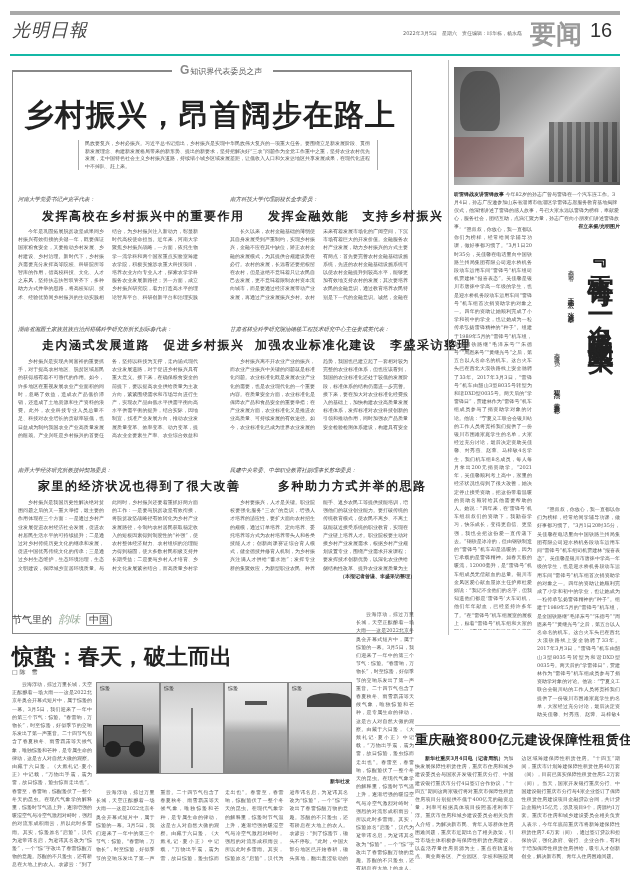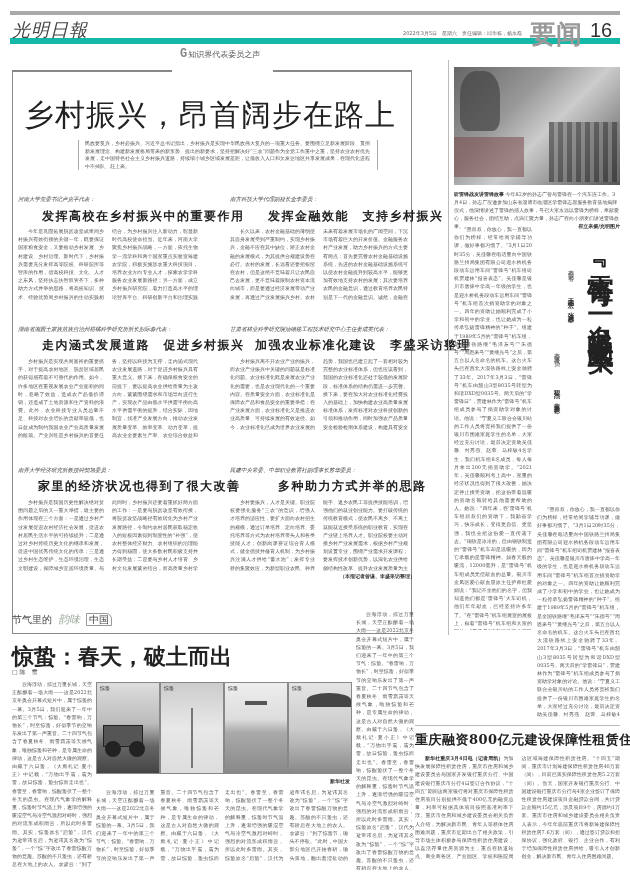--- a/index.html
+++ b/index.html
@@ -1,30 +1,30 @@
 <!DOCTYPE html>
 <html><head>
 <meta charset="utf-8">
 <style>
 *{box-sizing:border-box;margin:0;padding:0}
 html,body{width:630px;height:895px;background:#fff;overflow:hidden}
 body{position:relative;font-family:"DejaVu Serif",serif;color:#333}
 .abs{position:absolute}
 .topbar{left:10px;top:11px;width:610px;height:4px;background:#a9a9a9}
-.masthead{left:10px;top:16px;width:610px;height:28px;border-bottom:6px solid #14b8a6}
+.masthead{left:10px;top:16px;width:610px;height:40px;border-bottom:2px solid #14b8a6}
 .logo{left:2px;top:2px;font-size:18px;font-style:italic;color:#444;font-family:"DejaVu Serif",serif;letter-spacing:1px}
 .dateline{left:393px;top:14px;font-size:5px;color:#666;font-family:"DejaVu Sans",sans-serif;white-space:nowrap}
 .section-name{left:520px;top:1px;font-size:26px;color:#999;font-weight:bold;font-family:"DejaVu Serif",serif}
 .page-num{left:580px;top:3px;font-size:20px;color:#333;font-family:"Liberation Sans",sans-serif}
 .feature-box{left:12px;top:70px;width:400px;height:564px;border:1.5px solid #888;border-top:none}
 .feature-topline-l{left:12px;top:70px;width:160px;height:1.5px;background:#888}
 .feature-topline-r{left:273px;top:70px;width:139px;height:1.5px;background:#888}
-.kicker{left:180px;top:47px;font-size:8px;color:#555;font-family:Liberation Mono, monospace;white-space:nowrap}
+.kicker{left:180px;top:63px;font-size:8px;color:#555;font-family:Liberation Sans, sans-serif;white-space:nowrap}
 .kicker .g{font-size:12px;color:#888;font-weight:bold;margin-right:1px}
-.headline{left:0;top:95px;width:420px;text-align:center;font-size:30px;font-weight:normal;color:#222;letter-spacing:1px}
+.headline{left:0;top:95px;width:420px;text-align:center;font-size:30px;font-weight:bold;color:#222;letter-spacing:1px}
 .lead{left:78px;top:140px;width:300px;font-size:5px;line-height:7.5px;color:#555;border-left:1px solid #aaa;border-right:1px solid #aaa;padding:0 6px}
 .byline{font-size:5.5px;font-style:italic;color:#444;white-space:nowrap}
 .subhead{font-size:12px;font-weight:bold;color:#222;letter-spacing:1.5px;white-space:nowrap;font-family:"DejaVu Sans",sans-serif}
 .txt{font-size:5px;line-height:8.2px;color:#555;text-align:justify;text-indent:10px}
 .col2{column-count:2;column-gap:8px}
 .photo{background:linear-gradient(135deg,#666 0%,#999 35%,#ccc 55%,#888 80%,#555 100%)}
 .caption{font-size:5px;line-height:8px;color:#555}
 .caption b{color:#333}
 .vtitle{writing-mode:vertical-rl;font-size:26px;font-weight:bold;color:#222;letter-spacing:4px}
 .vauth{writing-mode:vertical-rl;font-size:6px;color:#555;letter-spacing:2px}

